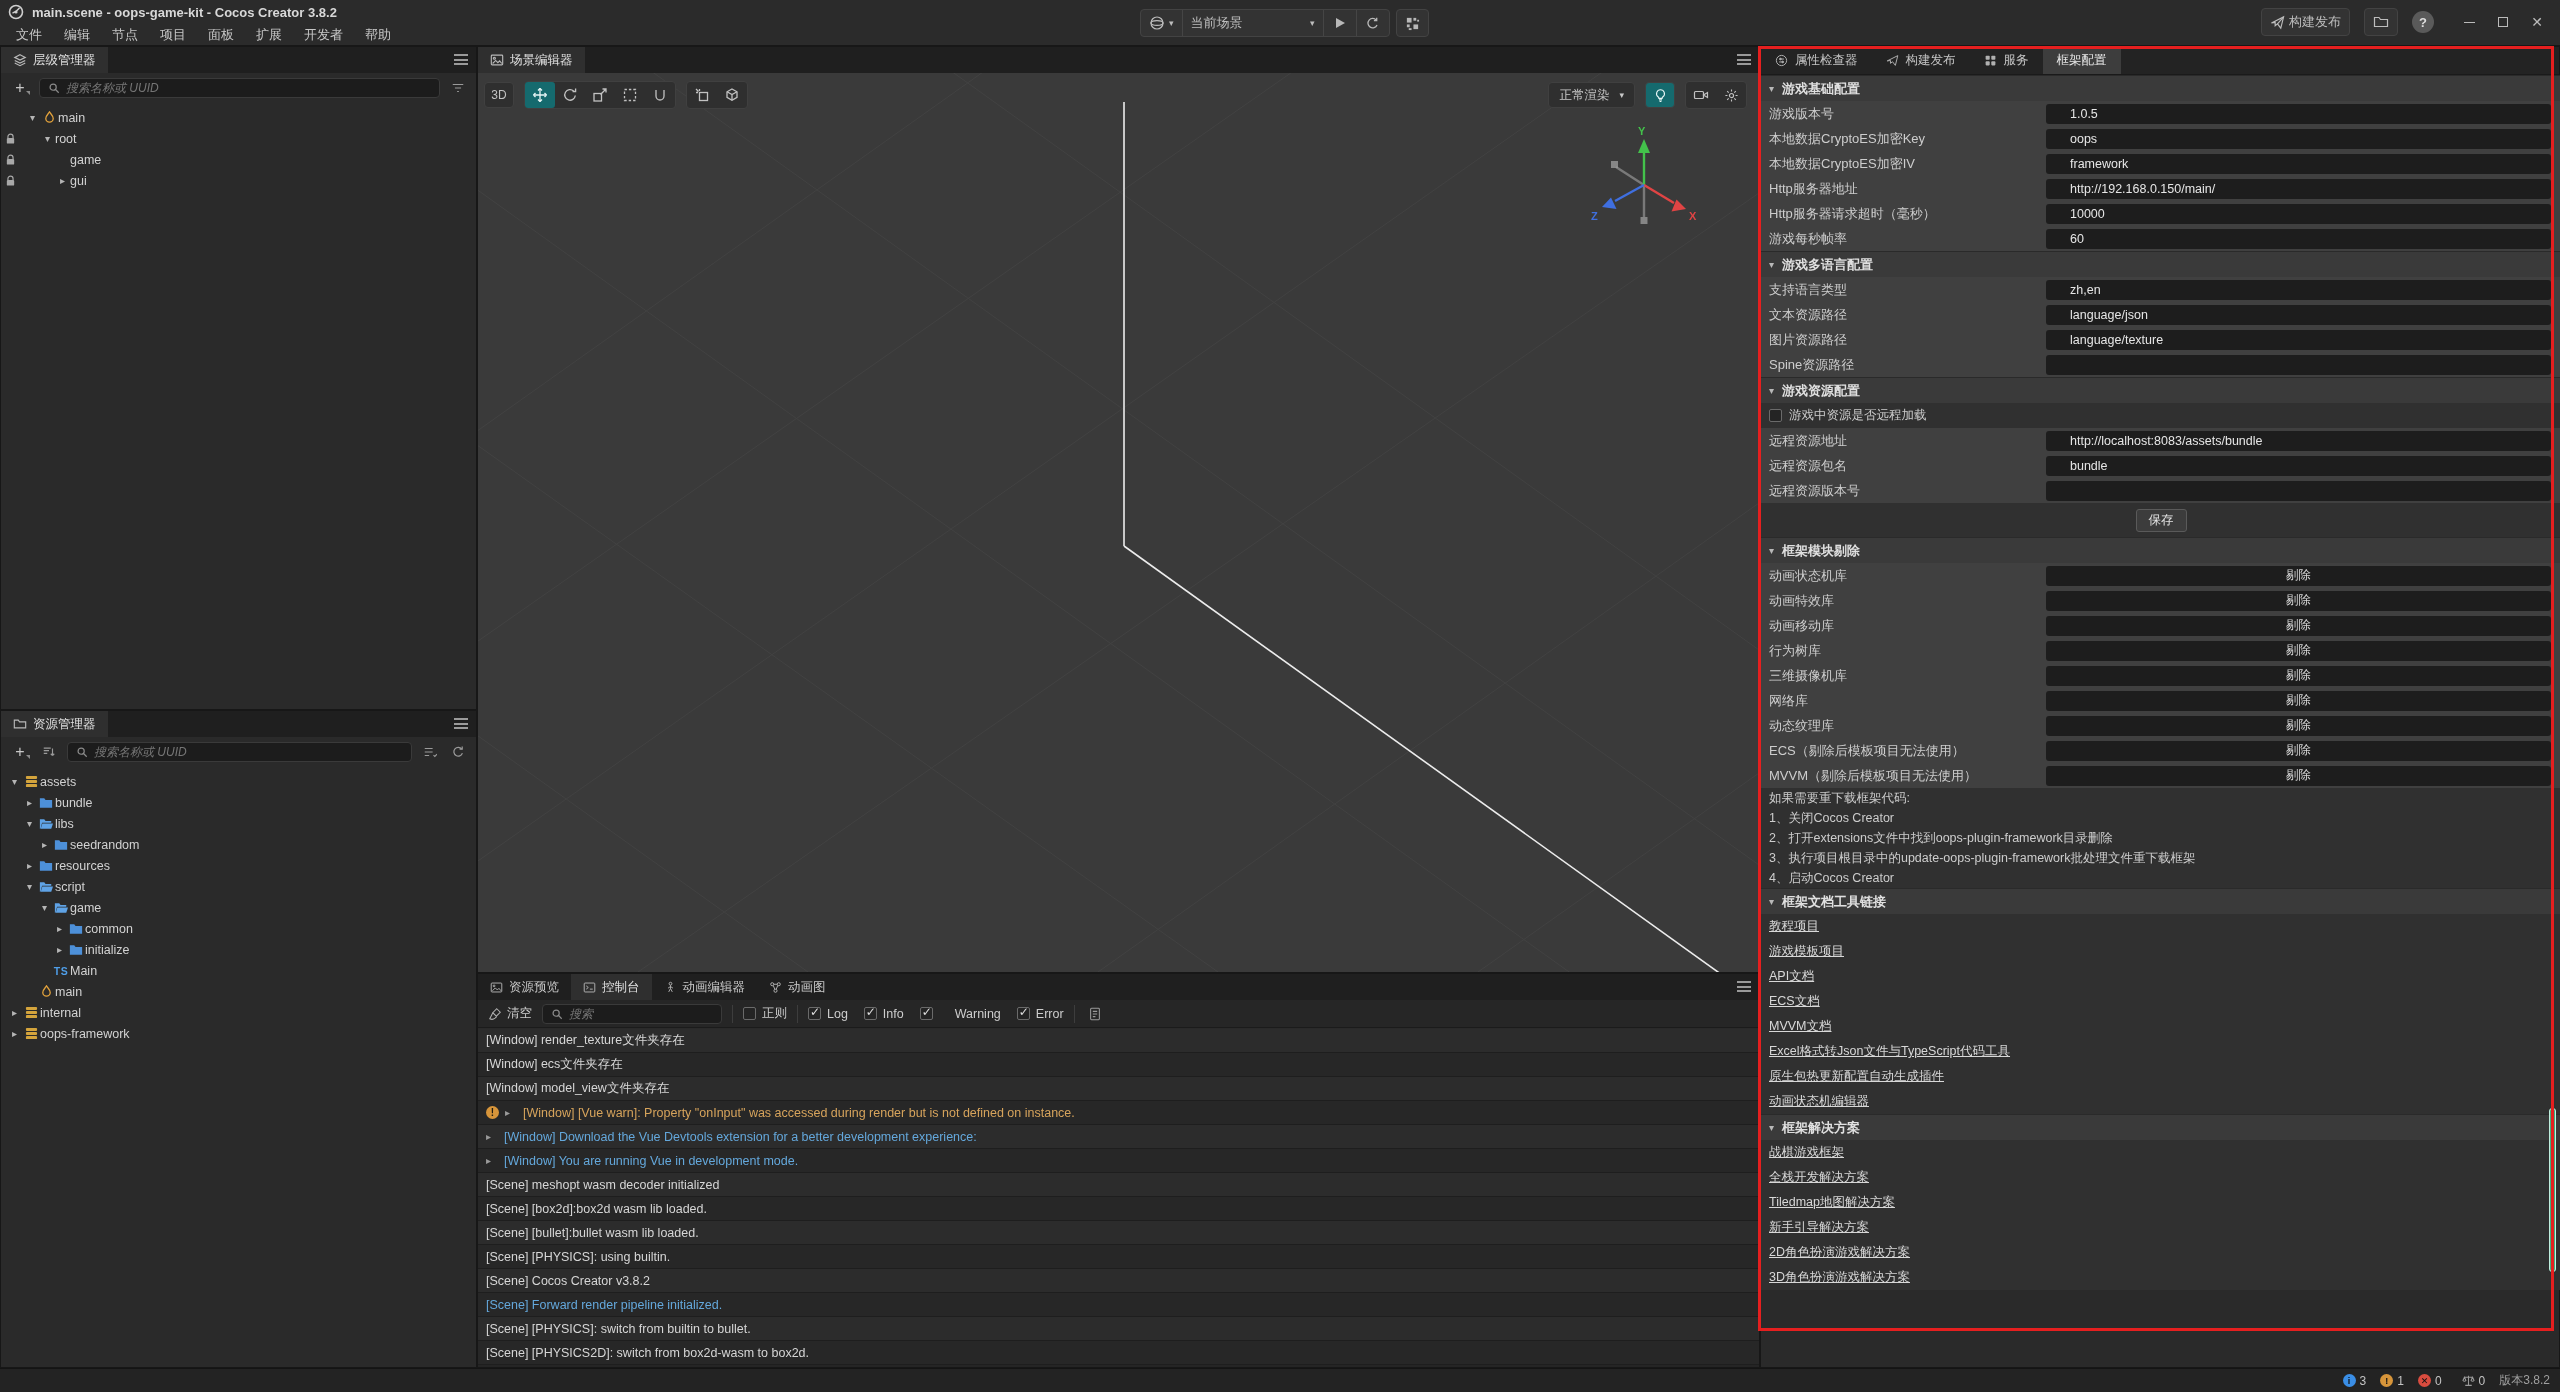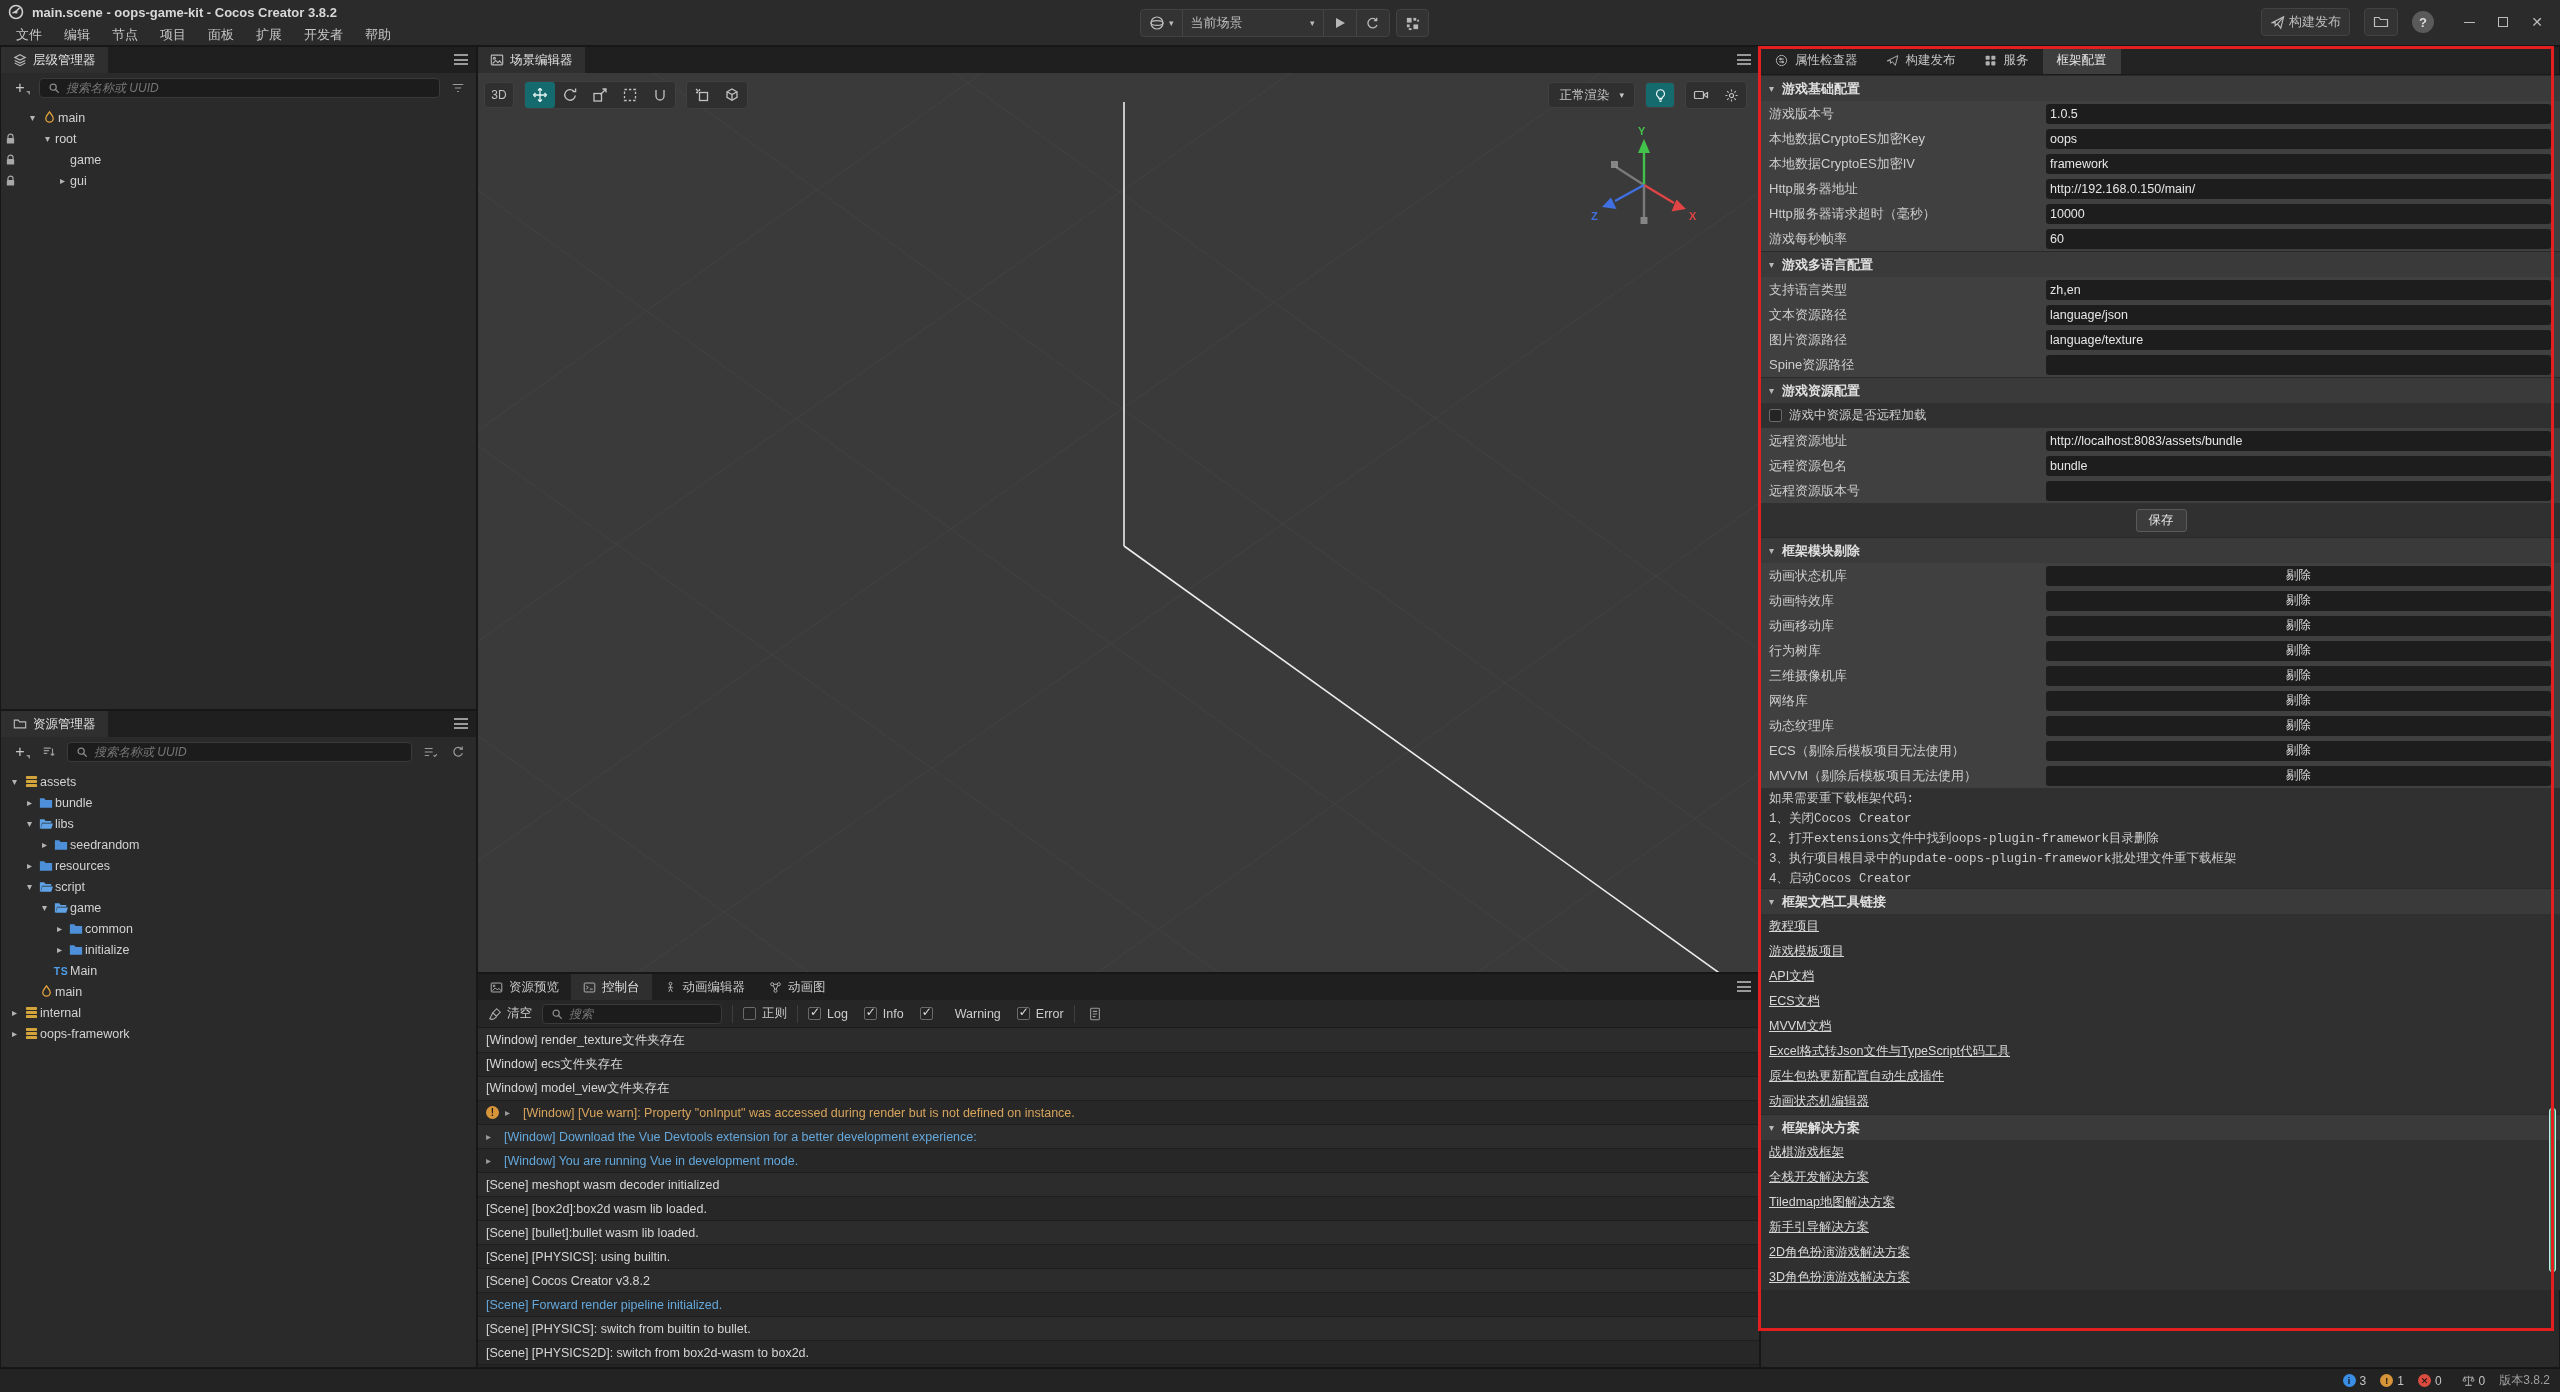--- a/index.html
+++ b/index.html
@@ -89,28 +89,28 @@
   #insp-tabs { height:28px; background:#232323; display:flex; align-items:stretch; border-bottom:1px solid #1a1a1a;text-align:center; }
   .insp-tab { display:flex; align-items:center; gap:7px; padding:0 14px; color:#c4c4c4; font-size:12.5px; }
   .insp-tab.active { background:#3d3d3d; color:#e8e8e8; }
   #insp-body { position:absolute; left:0; top:28px; width:800px; }
   .sec-header { height:26px; background:#3a3a3a; display:flex; align-items:center; gap:8px; padding:0 8px;
     font-weight:bold; color:#e0e0e0; font-size:13px; border-top:1px solid #2a2a2a; }
   .sec-header .chev { font-size:10px; color:#b8b8b8; font-weight:normal; }
   .f-row { height:25px; display:flex; align-items:center; background:#404040; }
   .f-label { width:285px; padding-left:8px; color:#cdcdcd; font-size:13px; white-space:nowrap; overflow:hidden; }
   .f-input { flex:1; height:20px; margin-right:10px; background:#1d1d1d; border-radius:3px;
-    display:flex; align-items:center; padding:0 4px; color:#e6e6e6; font-size:12.5px; }
+    display:flex; align-items:center; padding:0 24px; color:#e6e6e6; font-size:12.5px; }
   .f-bar { flex:1; height:20px; margin-right:10px; background:#1d1d1d; border-radius:3px;
     display:flex; align-items:center; justify-content:center; }
   .f-bar .rm { color:#d8d8d8; font-size:12.5px; }
   .cb-row { height:25px; display:flex; align-items:center; gap:7px; padding-left:8px; background:#303030; }
   .save-row { height:34px; display:flex; align-items:center; justify-content:center; background:#303030; }
   .save-btn { background:#3c3c3c; border:1px solid #5a5a5a; color:#e2e2e2; border-radius:3px; padding:2px 12px; font-size:12.5px; }
-  .note-line { height:20px; display:flex; align-items:center; padding-left:8px; color:#cdcdcd; font-size:12.5px; background:#303030; white-space:nowrap;font-family:Liberation Mono, monospace; }
+  .note-line { height:20px; display:flex; align-items:center; padding-left:8px; color:#cdcdcd; font-size:12.5px; background:#303030; white-space:nowrap; }
   .link-row { height:25px; display:flex; align-items:center; padding-left:8px; background:#303030; }
   .link-row span { color:#d8d8d8; text-decoration:underline; font-size:12.5px; }
   #red-annotation { position:absolute; left:1758px; top:46px; width:796px; height:1285px;
     border:3px solid #e51f1f; pointer-events:none; z-index:50; }
   #insp-scrollthumb { position:absolute; left:2549px; top:1108px; width:7px; height:164px; border-radius:3px;
     background:#3fae7e; border:1px solid #bfeede; z-index:40; }
 
   
   #footer { position:absolute; left:0; top:1368px; width:2560px; height:24px; background:#232323;
     border-top:1px solid #141414; display:flex; align-items:center; justify-content:flex-end; gap:14px; padding:0 10px; }

